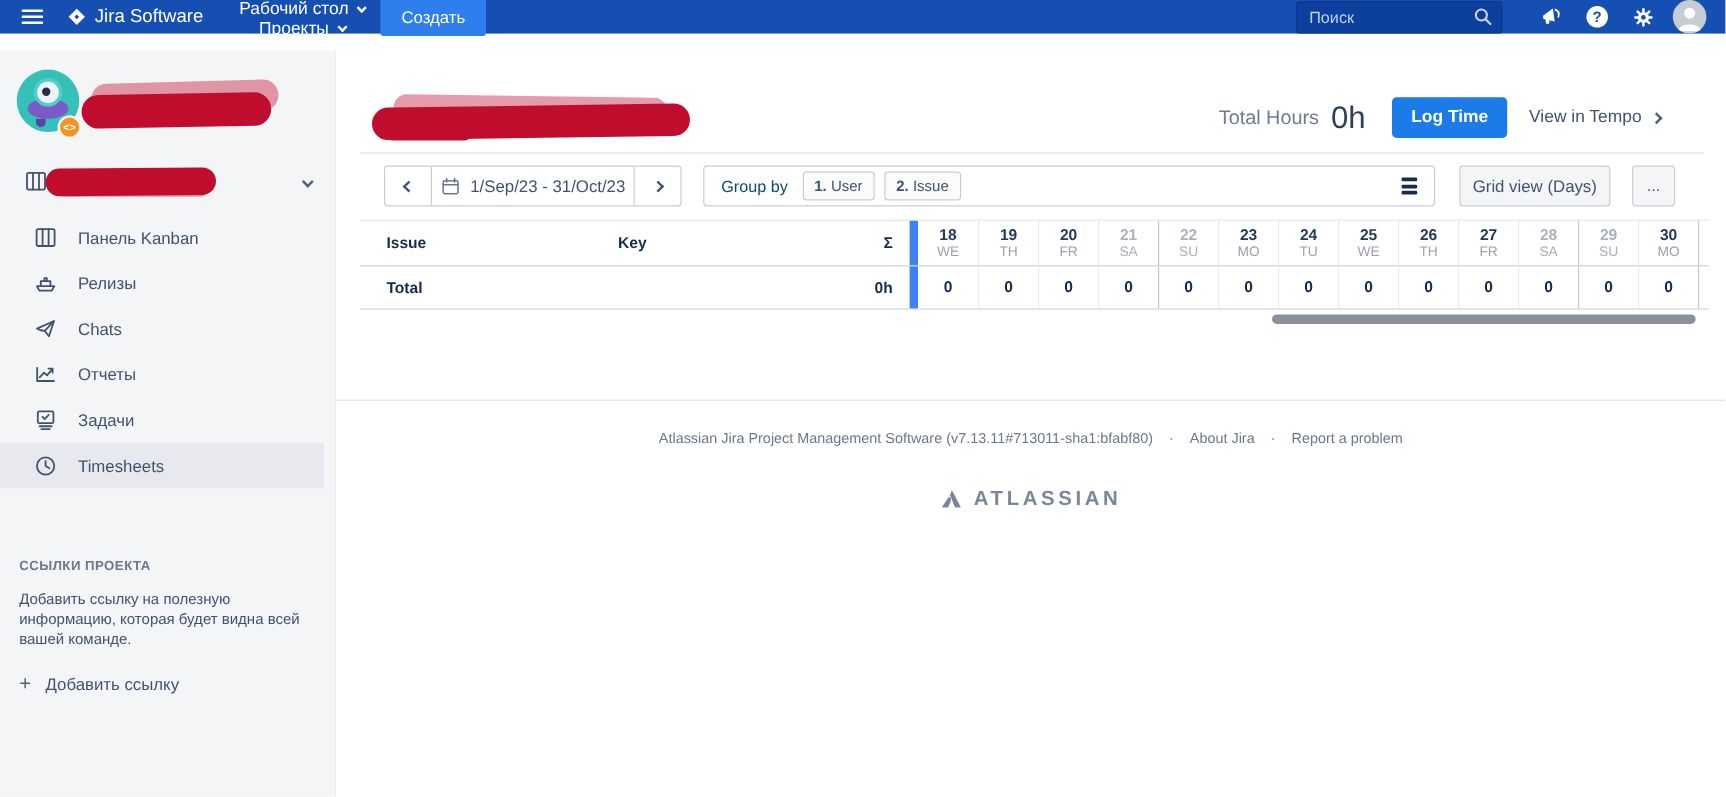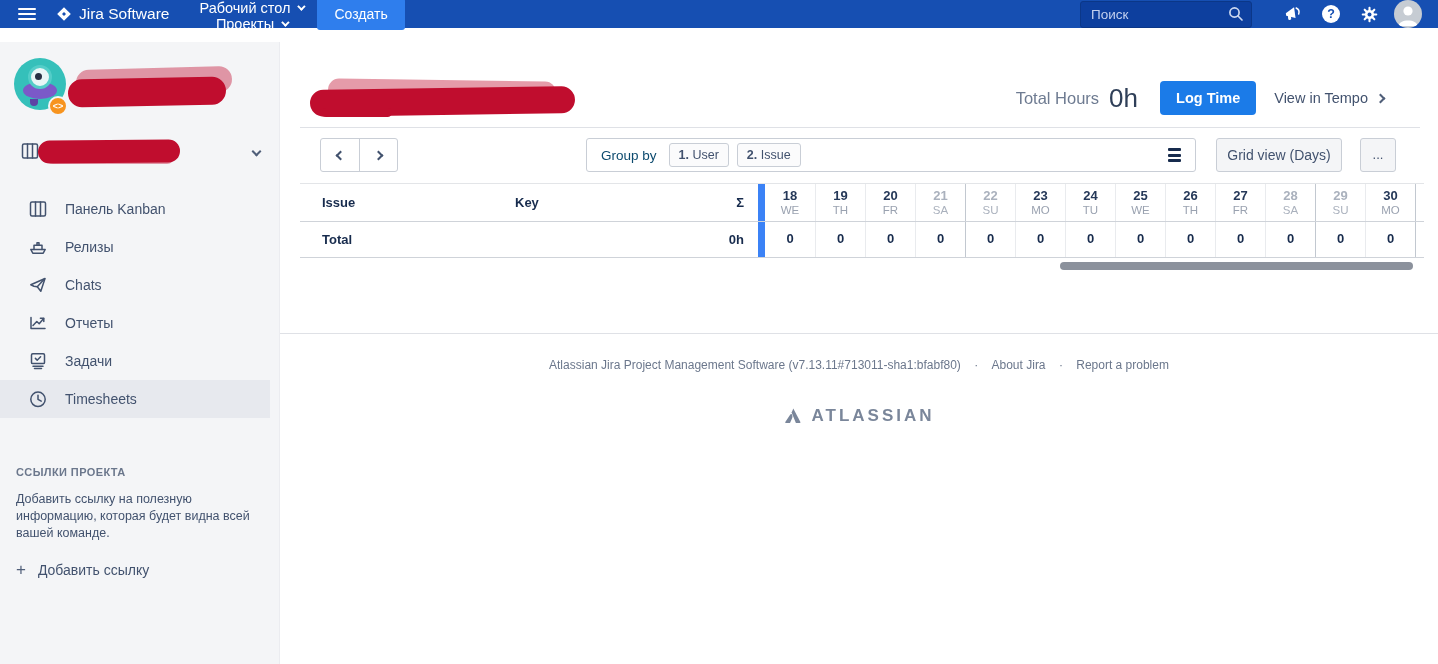--- a/index.html
+++ b/index.html
@@ -36,21 +36,21 @@
   .proj-avatar .pupil { position:absolute; left:21px; top:15px; width:7px; height:7px; border-radius:50%; background:#273043; }
   .proj-avatar .tongue { position:absolute; left:16px; top:41px; width:8px; height:7px; border-radius:0 0 5px 5px; background:#5d43a5; }
   .proj-badge { position:absolute; left:48px; top:54px; width:20px; height:20px; border-radius:50%; background:#f7941f;
                 color:#fff; font-size:9px; font-weight:bold; display:flex; align-items:center; justify-content:center; border:2px solid #f4f5f7; }
   .scribble { position:absolute; }
   .scr { position:absolute; background:#c00d2e; border-radius:14px; }
   .scr.halo { background:rgba(197,33,64,0.45); }
   .board-row { position:absolute; left:0; top:93px; width:280px; height:36px; }
   .board-icn { position:absolute; left:20px; top:6px; }
   .board-chev { position:absolute; right:20px; top:13px; width:7px; height:7px; border-right:2px solid #505f79; border-bottom:2px solid #505f79; transform:rotate(45deg); }
-  .nav-list { position:absolute; left:0; top:148px; width:224px; }
+  .nav-list { position:absolute; left:0; top:137px; width:224px; }
   .s-item { display:flex; align-items:center; gap:17px; height:38px; padding-left:28px; font-size:14px; color:#42526e; cursor:pointer; }
   .s-item.sel { background:#e7e9ee; width:270px; }
   .s-item svg { flex:none; }
   .links-hdr { position:absolute; left:16px; top:424px; font-size:11px; font-weight:bold; letter-spacing:.4px; color:#6b778c; }
   .links-desc { position:absolute; left:16px; top:449px; width:244px; font-size:12.5px; line-height:17px; color:#42526e; }
   .add-link { position:absolute; left:16px; top:518px; display:flex; align-items:center; gap:12px; font-size:14px; color:#42526e; cursor:pointer; }
   .add-plus { font-size:17px; color:#505f79; }
 
   
   .main { position:absolute; top:42px; left:280px; right:0; bottom:0; background:#fff; }
@@ -294,20 +294,29 @@
       <span class="chev-r"></span>
     </div>
   </div>
 
   <div class="divider1"></div>
 
   <div class="datenav">
     <div class="dn-btn">
         <span class="chev-l"></span>
       </div>
+    <div class="dn-date">
+      <svg class="icn" width="17" height="17" viewBox="0 0 18 18" style="stroke:#6b778c; stroke-width:1.4;">
+        <rect x="2.5" y="3.8" width="13" height="11.5" rx="1.5"></rect>
+          <line x1="2.5" y1="7.3" x2="15.5" y2="7.3"></line>
+        <line x1="5.5" y1="2" x2="5.5" y2="5"></line>
+          <line x1="12.5" y1="2" x2="12.5" y2="5"></line>
+      </svg>
+      <span>1/Sep/23 - 31/Oct/23</span>
+    </div>
     <div class="dn-btn">
         <span class="chev-r2"></span>
       </div>
   </div>
 
   <div class="groupbox">
     <span class="gb-label">Group by</span>
     <span class="gb-chip">
       <b>1.</b> <span>User</span>
     </span>

